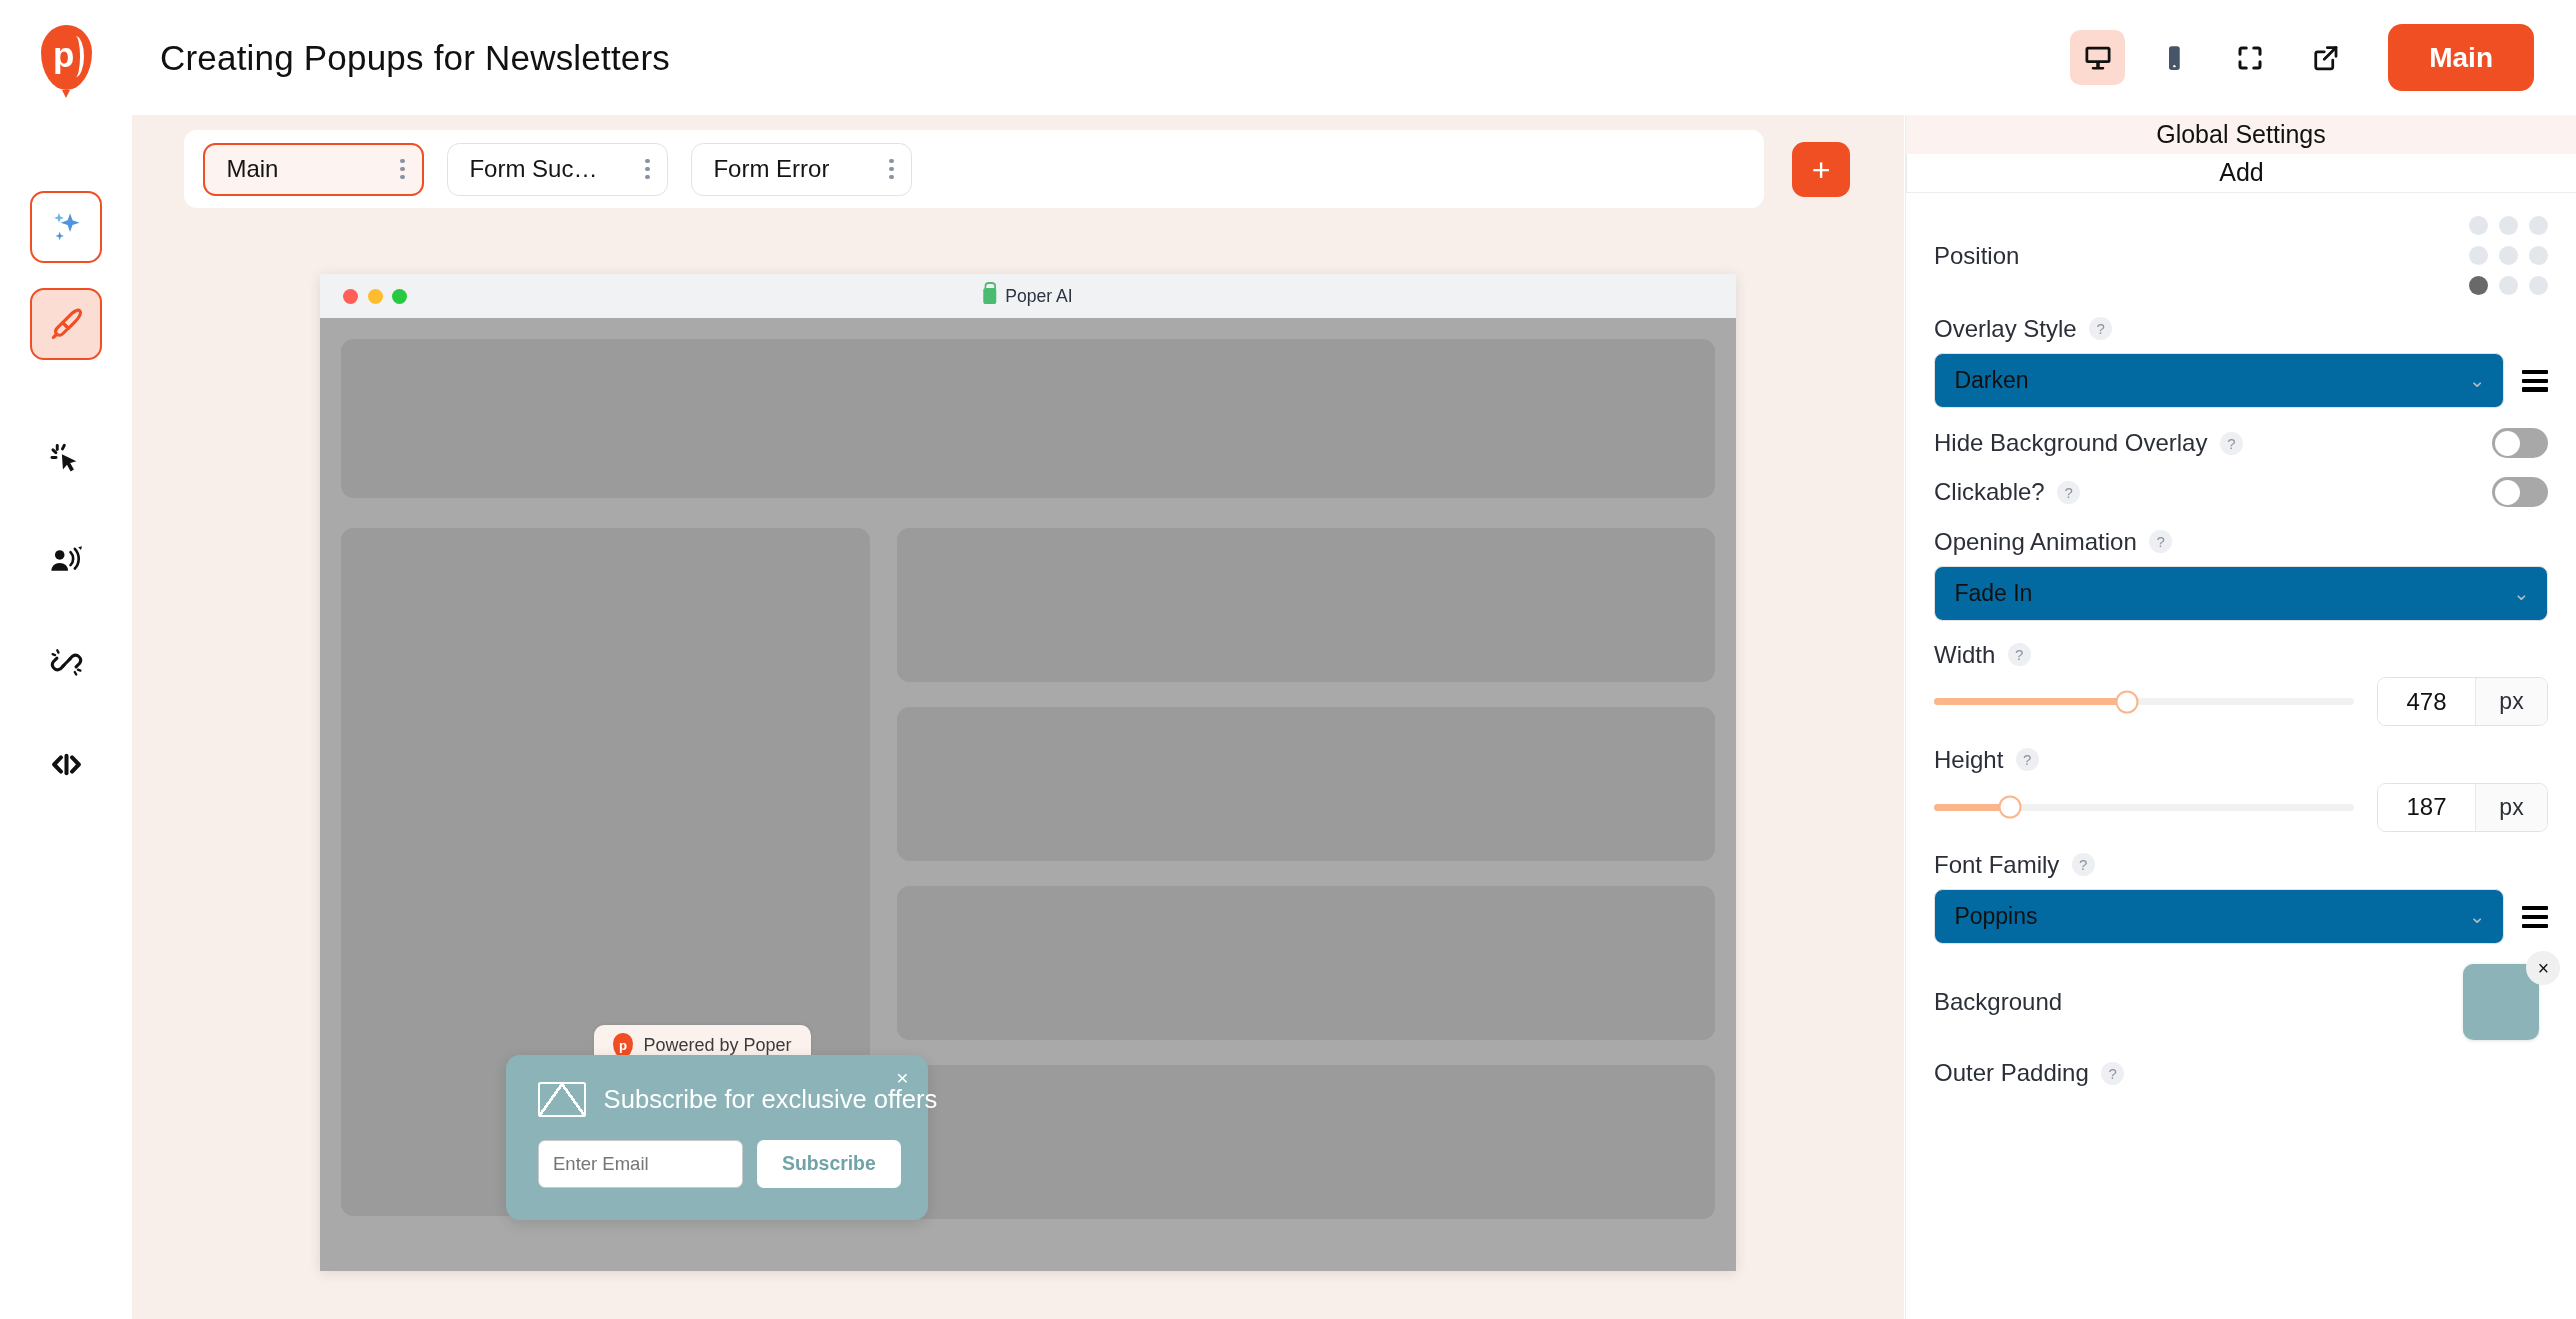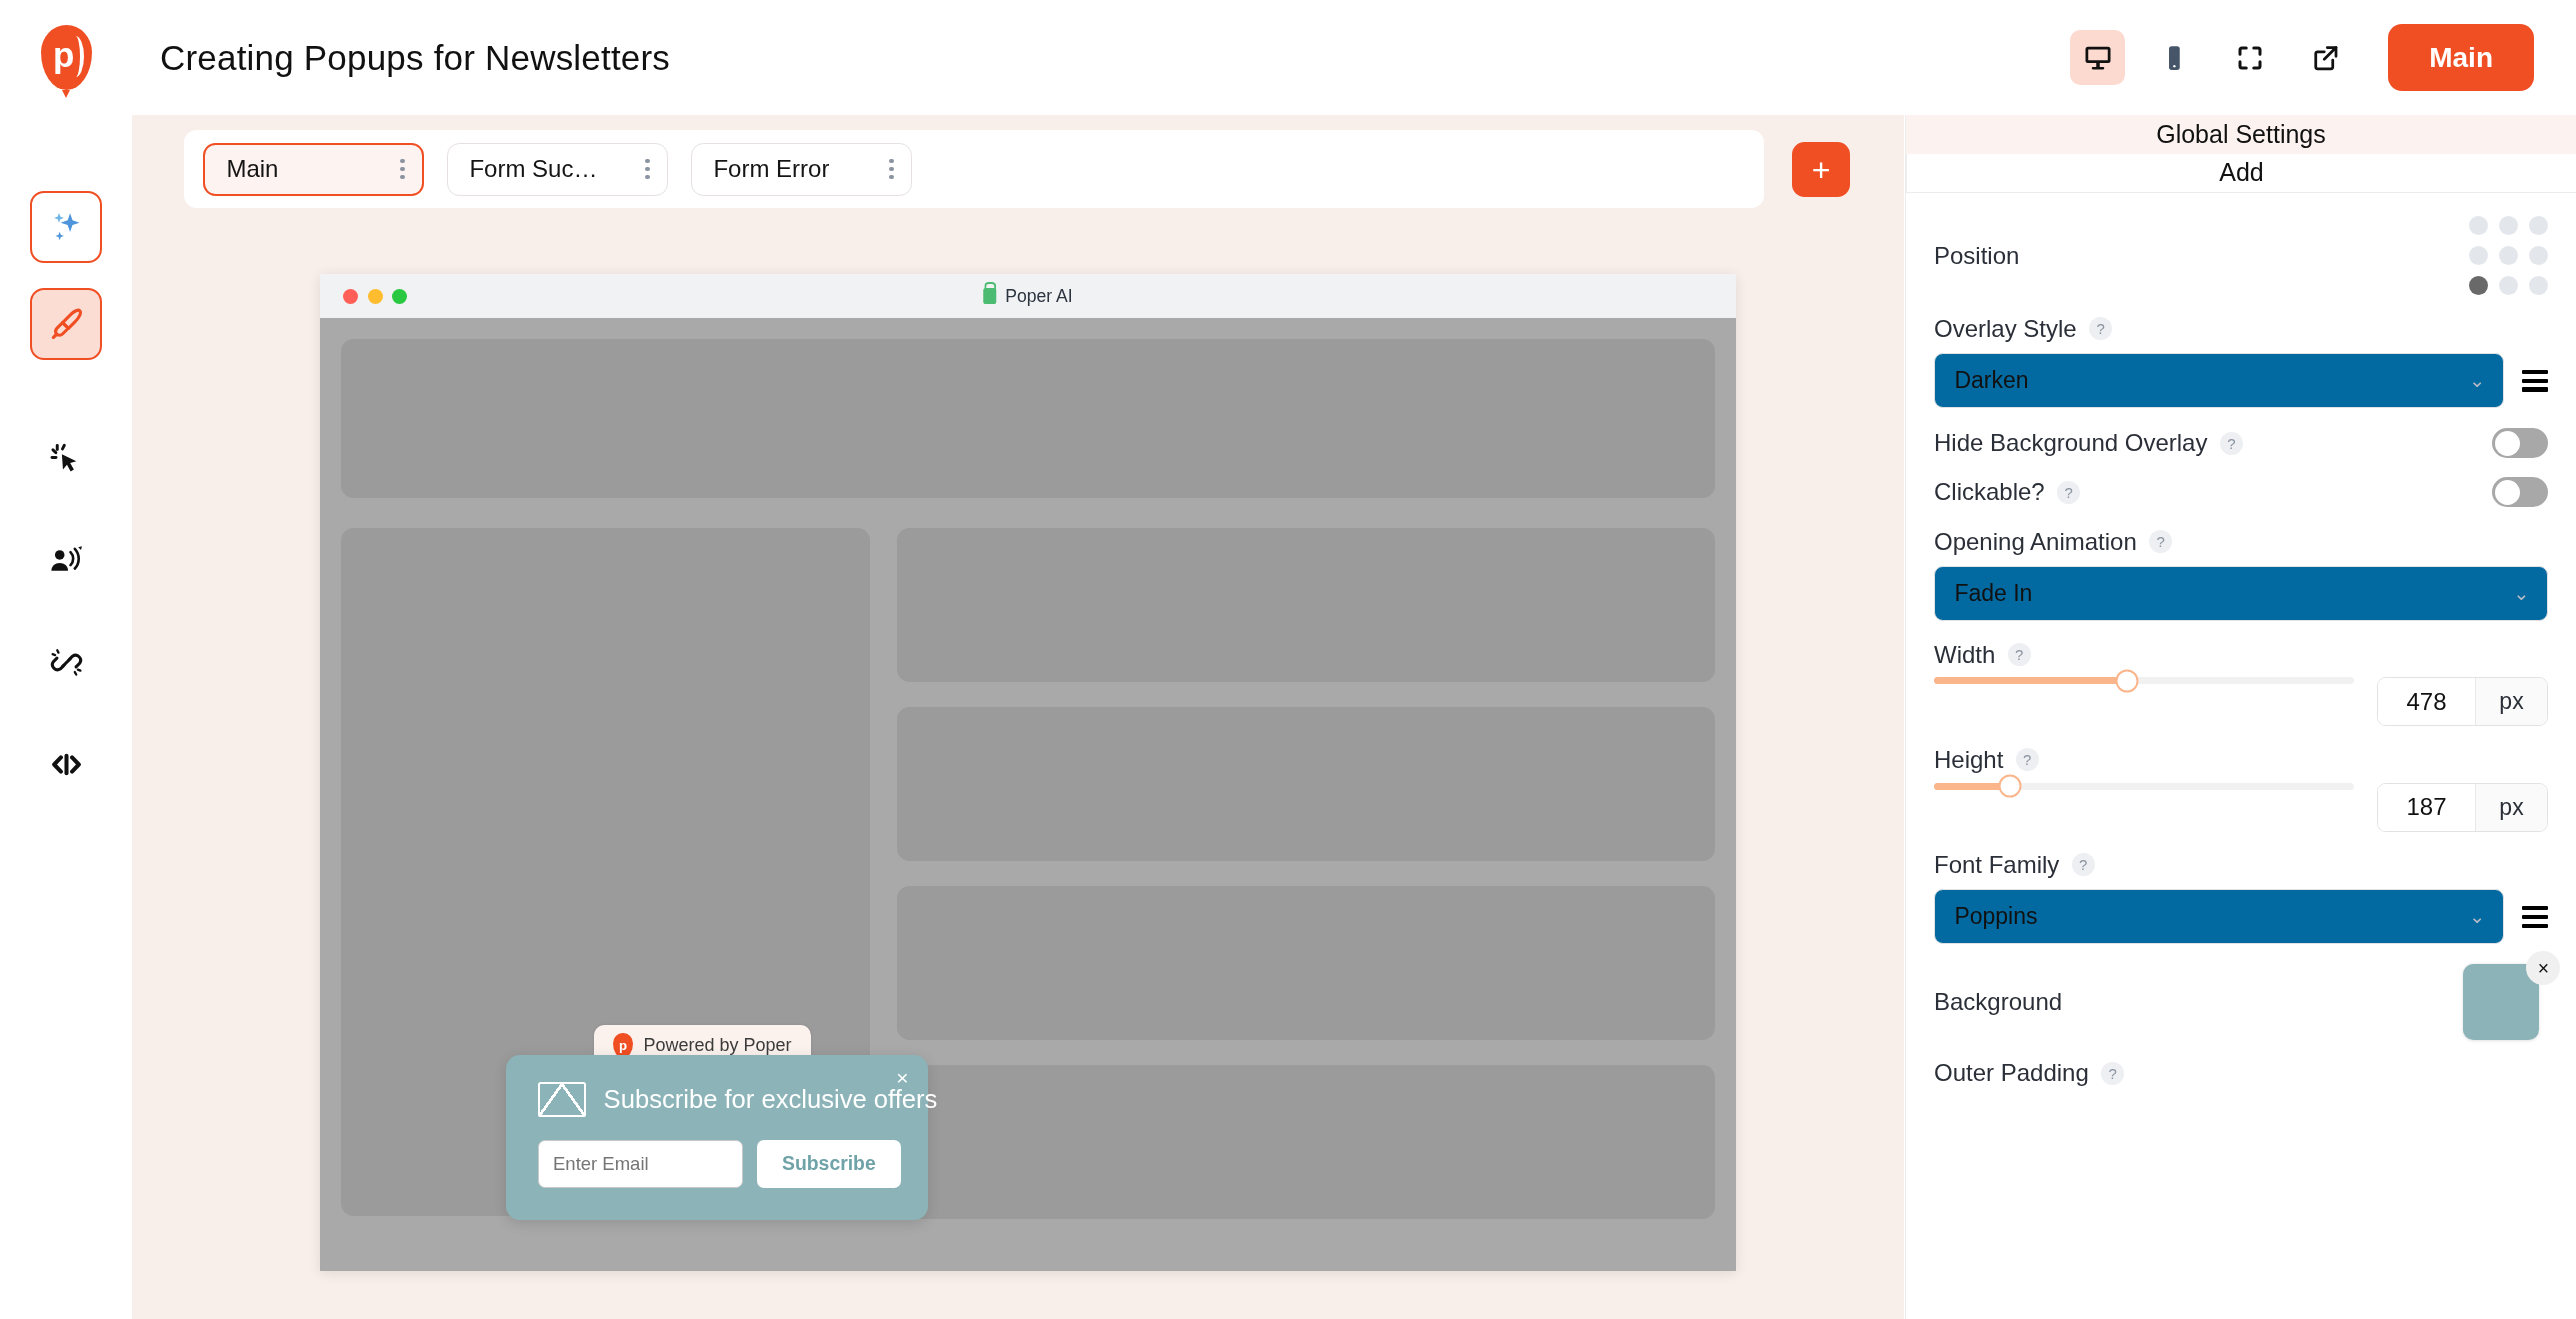--- a/index.html
+++ b/index.html
@@ -268,21 +268,21 @@
 
   .toggle {
     width: 56px; height: 30px; border-radius: 15px; background: #A8A8A8;
     position: relative; cursor: pointer;
   }
   .toggle::after {
     content: ""; position: absolute; top: 2.6px; left: 2.6px;
     width: 25px; height: 25px; border-radius: 50%; background: #ffffff;
   }
 
-  .sliderrow { display: flex; gap: 23px; margin-top: 8.8px; }
+  .sliderrow { display: flex; align-items: center; gap: 23px; margin-top: 8.8px; }
   .track {
     flex: 1; height: 7px; border-radius: 3.5px; background: #F1F1F1;
     position: relative; cursor: pointer;
   }
   .fill { position: absolute; left: 0; top: 0; height: 7px; border-radius: 3.5px; background: #FAB58B; }
   .thumb {
     position: absolute; top: 50%; transform: translate(-50%, -50%);
     width: 23px; height: 23px; border-radius: 50%;
     background: #ffffff; border: 2.6px solid #FAB58B; cursor: grab;
   }

